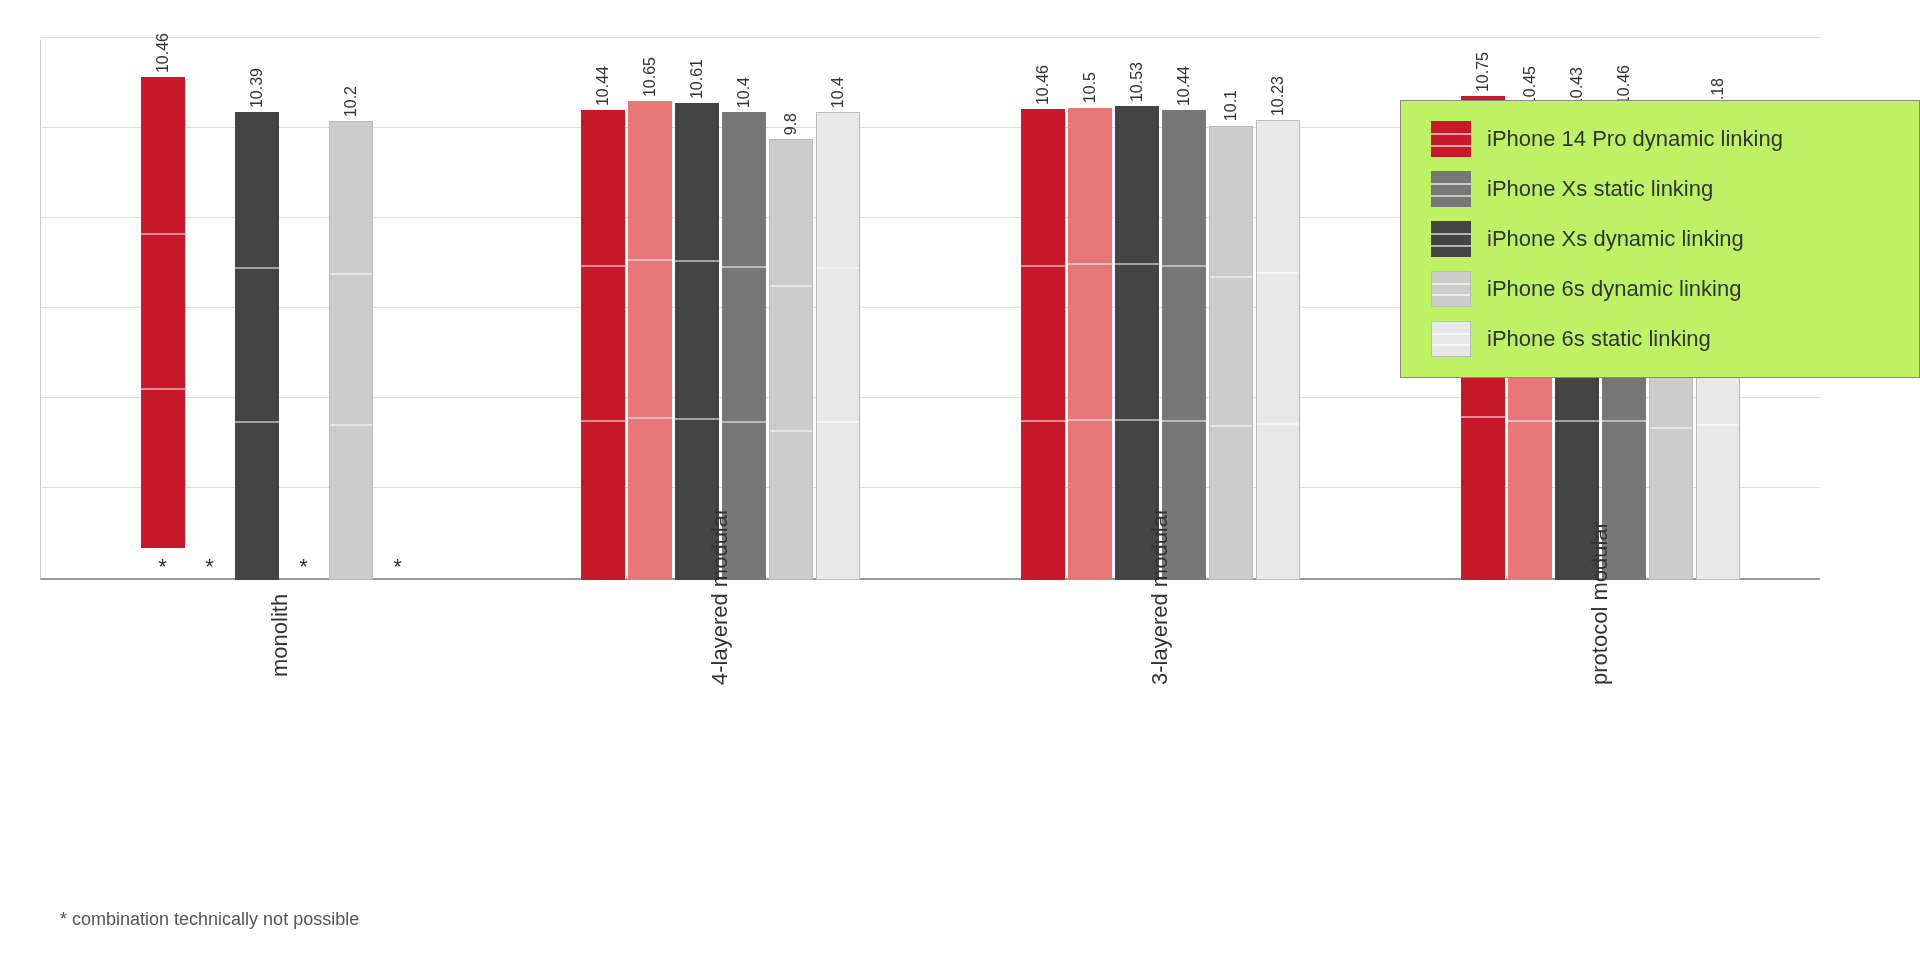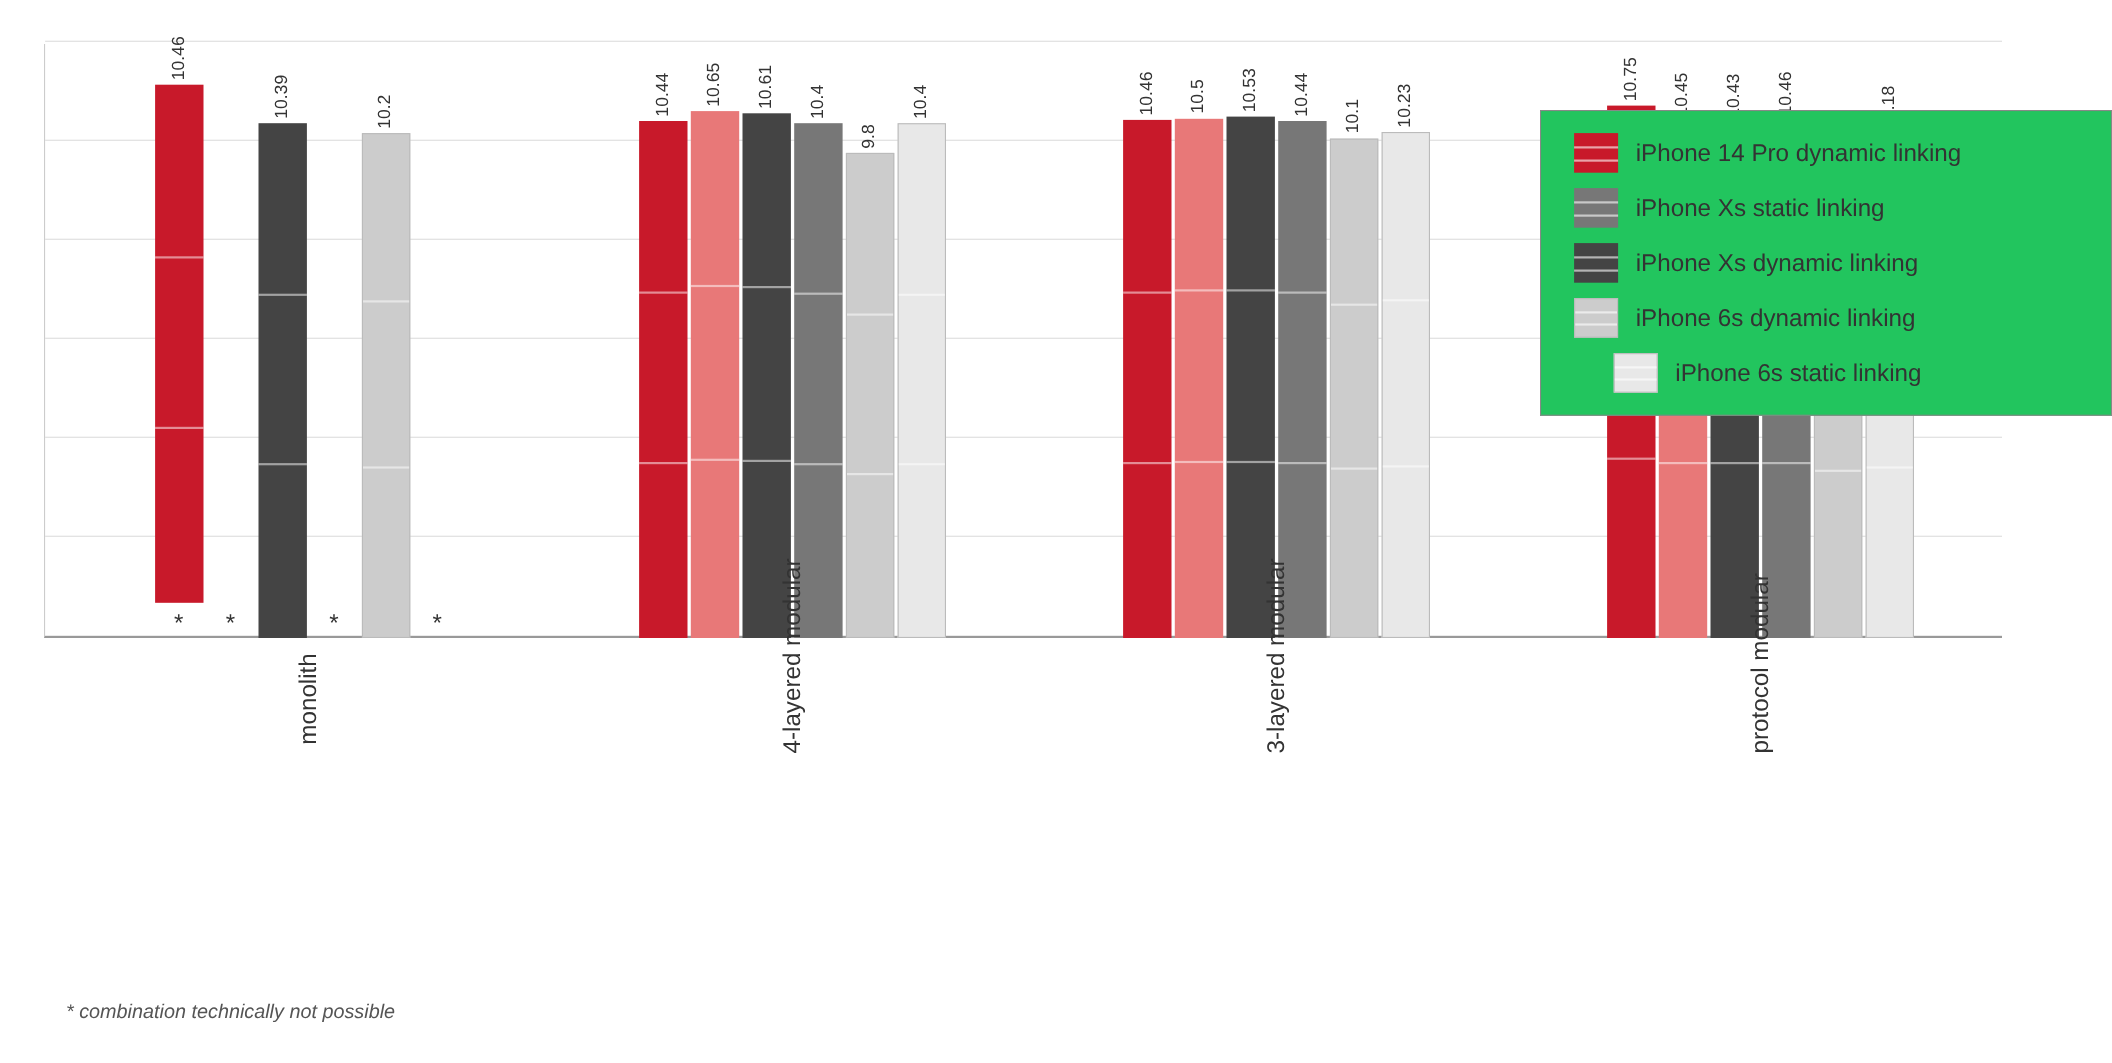--- a/index.html
+++ b/index.html
@@ -157,45 +157,43 @@
       white-space: nowrap;
     }
 
     
     .footnote {
       position: absolute;
       bottom: 10px;
       left: 20px;
       font-size: 18px;
       color: #555;
-      font-style: italic;
     }
 
     
     .legend {
       position: absolute;
       right: 0;
       top: 60px;
       width: 520px;
       border: 1.5px solid #888;
       padding: 20px 30px;
-      background: #22c55e;
+      background: #bef264;
     }
 
     .legend-item {
       display: flex;
       align-items: center;
       margin-bottom: 14px;
       font-size: 22px;
       color: #333;
     }
 
     .legend-item:last-child {
       margin-bottom: 0;
-      margin-left: 36px;
     }
 
     .legend-swatch {
       width: 40px;
       height: 36px;
       margin-right: 16px;
       flex-shrink: 0;
       position: relative;
     }
 

